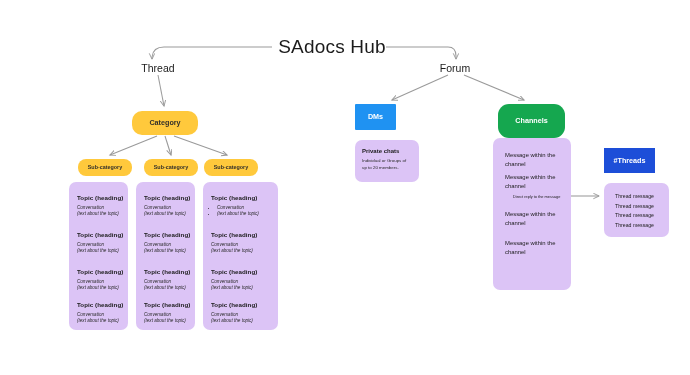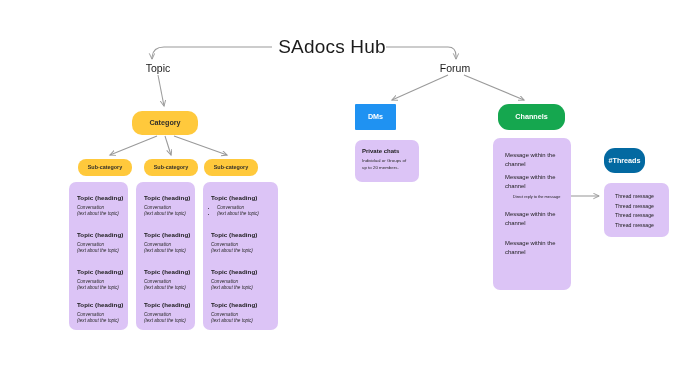--- a/index.html
+++ b/index.html
@@ -88,33 +88,33 @@
   .pill-dms {
     left: 331px; top: 104px;
     width: 41px; height: 26px;
     background: #1F92F2;
     color: #ffffff;
     font-size: 7.2px;
     border-radius: 1px;
   }
   .pill-channels {
     left: 474px; top: 104px;
-    width: 67px; height: 26px;
+    width: 67px; height: 34px;
     background: #15A74F;
     color: #ffffff;
     font-size: 7.2px;
     border-radius: 11px;
   }
   .pill-threads {
     left: 580px; top: 148px;
-    width: 41px; height: 25px;
-    background: #0369a1;
+    width: 51px; height: 25px;
+    background: #1d4ed8;
     color: #ffffff;
     font-size: 7.2px;
-    border-radius: 11px;
+    border-radius: 0;
   }
 
   
   .panel {
     position: absolute;
     background: #DCC4F6;
     border-radius: 7px;
     box-sizing: border-box;
   }
 
@@ -230,21 +230,21 @@
 
       <path d="M424,75 L368,100"></path>
       <path d="M440,75 L500,100"></path>
 
       <path d="M546,196 L575,196"></path>
     </g>
   </svg>
 
   <div class="root-title">SAdocs Hub</div>
 
-  <div class="branch-label branch-forum">Topic</div>
+  <div class="branch-label branch-forum">Thread</div>
   <div class="branch-label branch-chats">Forum</div>
 
   <div class="pill pill-category">Category</div>
 
   <div class="pill pill-sub pill-sub-1">Sub-category</div>
   <div class="pill pill-sub pill-sub-2">Sub-category</div>
   <div class="pill pill-sub pill-sub-3">Sub-category</div>
 
   <div class="panel topics-col topics-col-1">
     <div class="topic-block" style="top:12px">

